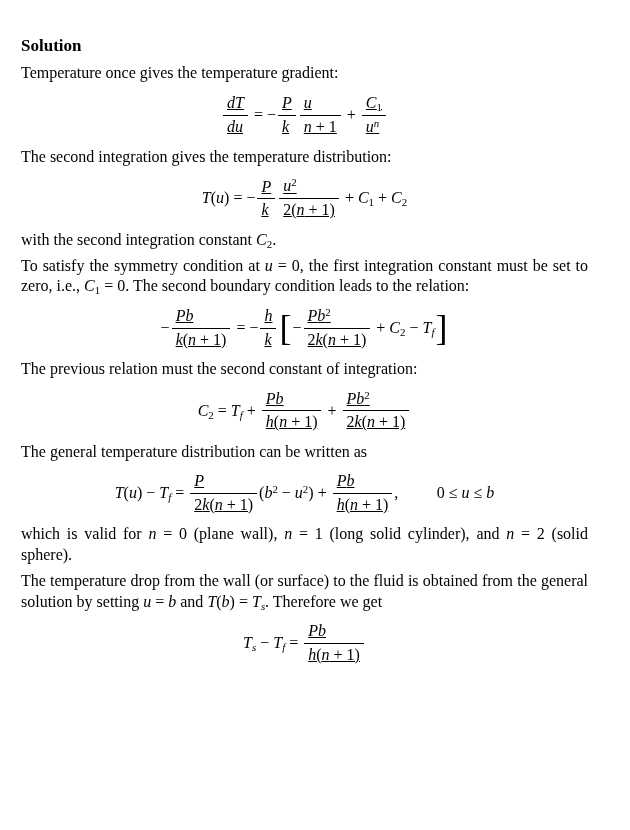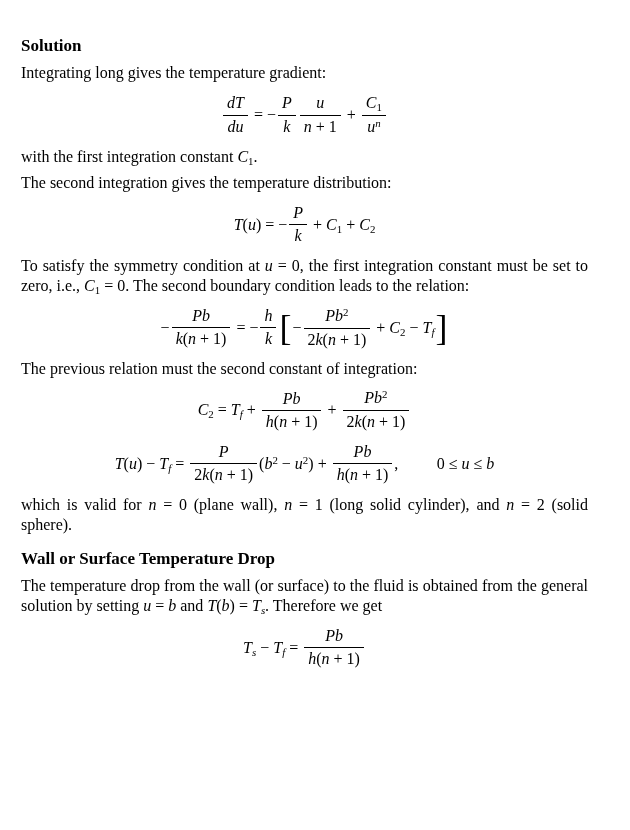--- a/index.html
+++ b/index.html
@@ -49,25 +49,26 @@
     line-height: 1;
   }
   .msub {
     font-size: 68%;
     vertical-align: -0.3em;
     line-height: 1;
   }
   .frac {
     display: inline-flex;
     flex-direction: column;
-    text-align: center;
+    text-align: left;
     vertical-align: middle;
     margin: 0 2px;
     line-height: 1.15;
     white-space: pre;
+    text-decoration: underline;
   }
   .frac .num {
     border-bottom: 1px solid #000000;
     padding: 1px 4px 2px 4px;
   }
   .frac .den {
     padding: 2px 4px 1px 4px;
   }
   .big {
     font-size: 225%;
@@ -76,65 +77,66 @@
     margin: 0 1px;
   }
   .msp { display: inline-block; }
   .imath { white-space: nowrap; }
 </style>
 </head>
 <body>
 
 <main class="page">
   <h2 class="head">Solution</h2>
-  <p class="para"><span class="trun">Integrating long gives the temperature gradient:</span></p>
+  <p class="para"><span class="trun">Temperature once gives the temperature gradient:</span></p>
   <div class="equation">
       <span class="frac"><span class="num"><span class="mi">dT</span></span><span class="den"><span class="mi">du</span></span></span>
       <span class="mrow"><span class="mr"> = −</span></span>
       <span class="frac"><span class="num"><span class="mcal">P</span></span><span class="den"><span class="mi">k</span></span></span>
       <span class="frac"><span class="num"><span class="mi">u</span></span><span class="den"><span class="mi">n</span><span class="mr"> + 1</span></span></span>
       <span class="mrow"><span class="mr"> + </span></span>
       <span class="frac"><span class="num"><span class="mi">C</span><span class="msub"><span class="mr">1</span></span></span><span class="den"><span class="mi">u</span><span class="msup"><span class="mi">n</span></span></span></span>
     </div>
-  <p class="para"><span class="trun">with the first integration constant </span><span class="imath"><span class="mi">C</span><span class="msub"><span class="mr">1</span></span></span><span class="trun">.</span></p>
   <p class="para"><span class="trun">The second integration gives the temperature distribution:</span></p>
   <div class="equation">
       <span class="mrow"><span class="mi">T</span><span class="mr">(</span><span class="mi">u</span><span class="mr">) = −</span></span>
       <span class="frac"><span class="num"><span class="mcal">P</span></span><span class="den"><span class="mi">k</span></span></span>
+      <span class="frac"><span class="num"><span class="mi">u</span><span class="msup"><span class="mr">2</span></span></span><span class="den"><span class="mr">2(</span><span class="mi">n</span><span class="mr"> + 1)</span></span></span>
       <span class="mrow"><span class="mr"> + </span><span class="mi">C</span><span class="msub"><span class="mr">1</span></span></span>
       <span class="mrow"><span class="mr"> + </span><span class="mi">C</span><span class="msub"><span class="mr">2</span></span></span>
     </div>
+  <p class="para"><span class="trun">with the second integration constant </span><span class="imath"><span class="mi">C</span><span class="msub"><span class="mr">2</span></span></span><span class="trun">.</span></p>
   <p class="para"><span class="trun">To satisfy the symmetry condition at </span><span class="imath"><span class="mi">u</span><span class="mr"> = 0</span></span><span class="trun">, the first integration constant must be set to zero, i.e., </span><span class="imath"><span class="mi">C</span><span class="msub"><span class="mr">1</span></span><span class="mr"> = 0</span></span><span class="trun">. The second boundary condition leads to the relation:</span></p>
   <div class="equation">
       <span class="mrow"><span class="mr">−</span></span>
       <span class="frac"><span class="num"><span class="mcal">P</span><span class="mi">b</span></span><span class="den"><span class="mi">k</span><span class="mr">(</span><span class="mi">n</span><span class="mr"> + 1)</span></span></span>
       <span class="mrow"><span class="mr"> = −</span></span>
       <span class="frac"><span class="num"><span class="mi">h</span></span><span class="den"><span class="mi">k</span></span></span>
       <span class="big">[</span>
       <span class="mrow"><span class="mr">−</span></span>
       <span class="frac"><span class="num"><span class="mcal">P</span><span class="mi">b</span><span class="msup"><span class="mr">2</span></span></span><span class="den"><span class="mr">2</span><span class="mi">k</span><span class="mr">(</span><span class="mi">n</span><span class="mr"> + 1)</span></span></span>
       <span class="mrow"><span class="mr"> + </span><span class="mi">C</span><span class="msub"><span class="mr">2</span></span><span class="mr"> − </span><span class="mi">T</span><span class="msub"><span class="mi">f</span></span></span>
       <span class="big">]</span>
     </div>
   <p class="para"><span class="trun">The previous relation must the second constant of integration:</span></p>
   <div class="equation">
       <span class="mrow"><span class="mi">C</span><span class="msub"><span class="mr">2</span></span><span class="mr"> = </span><span class="mi">T</span><span class="msub"><span class="mi">f</span></span><span class="mr"> + </span></span>
       <span class="frac"><span class="num"><span class="mcal">P</span><span class="mi">b</span></span><span class="den"><span class="mi">h</span><span class="mr">(</span><span class="mi">n</span><span class="mr"> + 1)</span></span></span>
       <span class="mrow"><span class="mr"> + </span></span>
       <span class="frac"><span class="num"><span class="mcal">P</span><span class="mi">b</span><span class="msup"><span class="mr">2</span></span></span><span class="den"><span class="mr">2</span><span class="mi">k</span><span class="mr">(</span><span class="mi">n</span><span class="mr"> + 1)</span></span></span>
     </div>
+  <p class="para"><span class="trun">The general temperature distribution can be written as</span></p>
   <div class="equation">
       <span class="mrow"><span class="mi">T</span><span class="mr">(</span><span class="mi">u</span><span class="mr">) − </span><span class="mi">T</span><span class="msub"><span class="mi">f</span></span><span class="mr"> = </span></span>
       <span class="frac"><span class="num"><span class="mcal">P</span></span><span class="den"><span class="mr">2</span><span class="mi">k</span><span class="mr">(</span><span class="mi">n</span><span class="mr"> + 1)</span></span></span>
       <span class="mrow"><span class="mr">(</span><span class="mi">b</span><span class="msup"><span class="mr">2</span></span><span class="mr"> − </span><span class="mi">u</span><span class="msup"><span class="mr">2</span></span><span class="mr">) + </span></span>
       <span class="frac"><span class="num"><span class="mcal">P</span><span class="mi">b</span></span><span class="den"><span class="mi">h</span><span class="mr">(</span><span class="mi">n</span><span class="mr"> + 1)</span></span></span>
       <span class="mrow"><span class="mr">,</span></span>
       <span class="msp" style="width: 2.4em;"></span>
       <span class="mrow"><span class="mr">0 ≤ </span><span class="mi">u</span><span class="mr"> ≤ </span><span class="mi">b</span></span>
     </div>
   <p class="para"><span class="trun">which is valid for </span><span class="imath"><span class="mi">n</span><span class="mr"> = 0</span></span><span class="trun"> (plane wall), </span><span class="imath"><span class="mi">n</span><span class="mr"> = 1</span></span><span class="trun"> (long solid cylinder), and </span><span class="imath"><span class="mi">n</span><span class="mr"> = 2</span></span><span class="trun"> (solid sphere).</span></p>
-  <h2 class="head">Wall or Surface Temperature Drop</h2>
   <p class="para"><span class="trun">The temperature drop from the wall (or surface) to the fluid is obtained from the general solution by setting </span><span class="imath"><span class="mi">u</span><span class="mr"> = </span><span class="mi">b</span></span><span class="trun"> and </span><span class="imath"><span class="mi">T</span><span class="mr">(</span><span class="mi">b</span><span class="mr">) = </span><span class="mi">T</span><span class="msub"><span class="mi">s</span></span></span><span class="trun">. Therefore we get</span></p>
   <div class="equation">
       <span class="mrow"><span class="mi">T</span><span class="msub"><span class="mi">s</span></span><span class="mr"> − </span><span class="mi">T</span><span class="msub"><span class="mi">f</span></span><span class="mr"> = </span></span>
       <span class="frac"><span class="num"><span class="mcal">P</span><span class="mi">b</span></span><span class="den"><span class="mi">h</span><span class="mr">(</span><span class="mi">n</span><span class="mr"> + 1)</span></span></span>
     </div>
 </main>
 
 </body></html>

